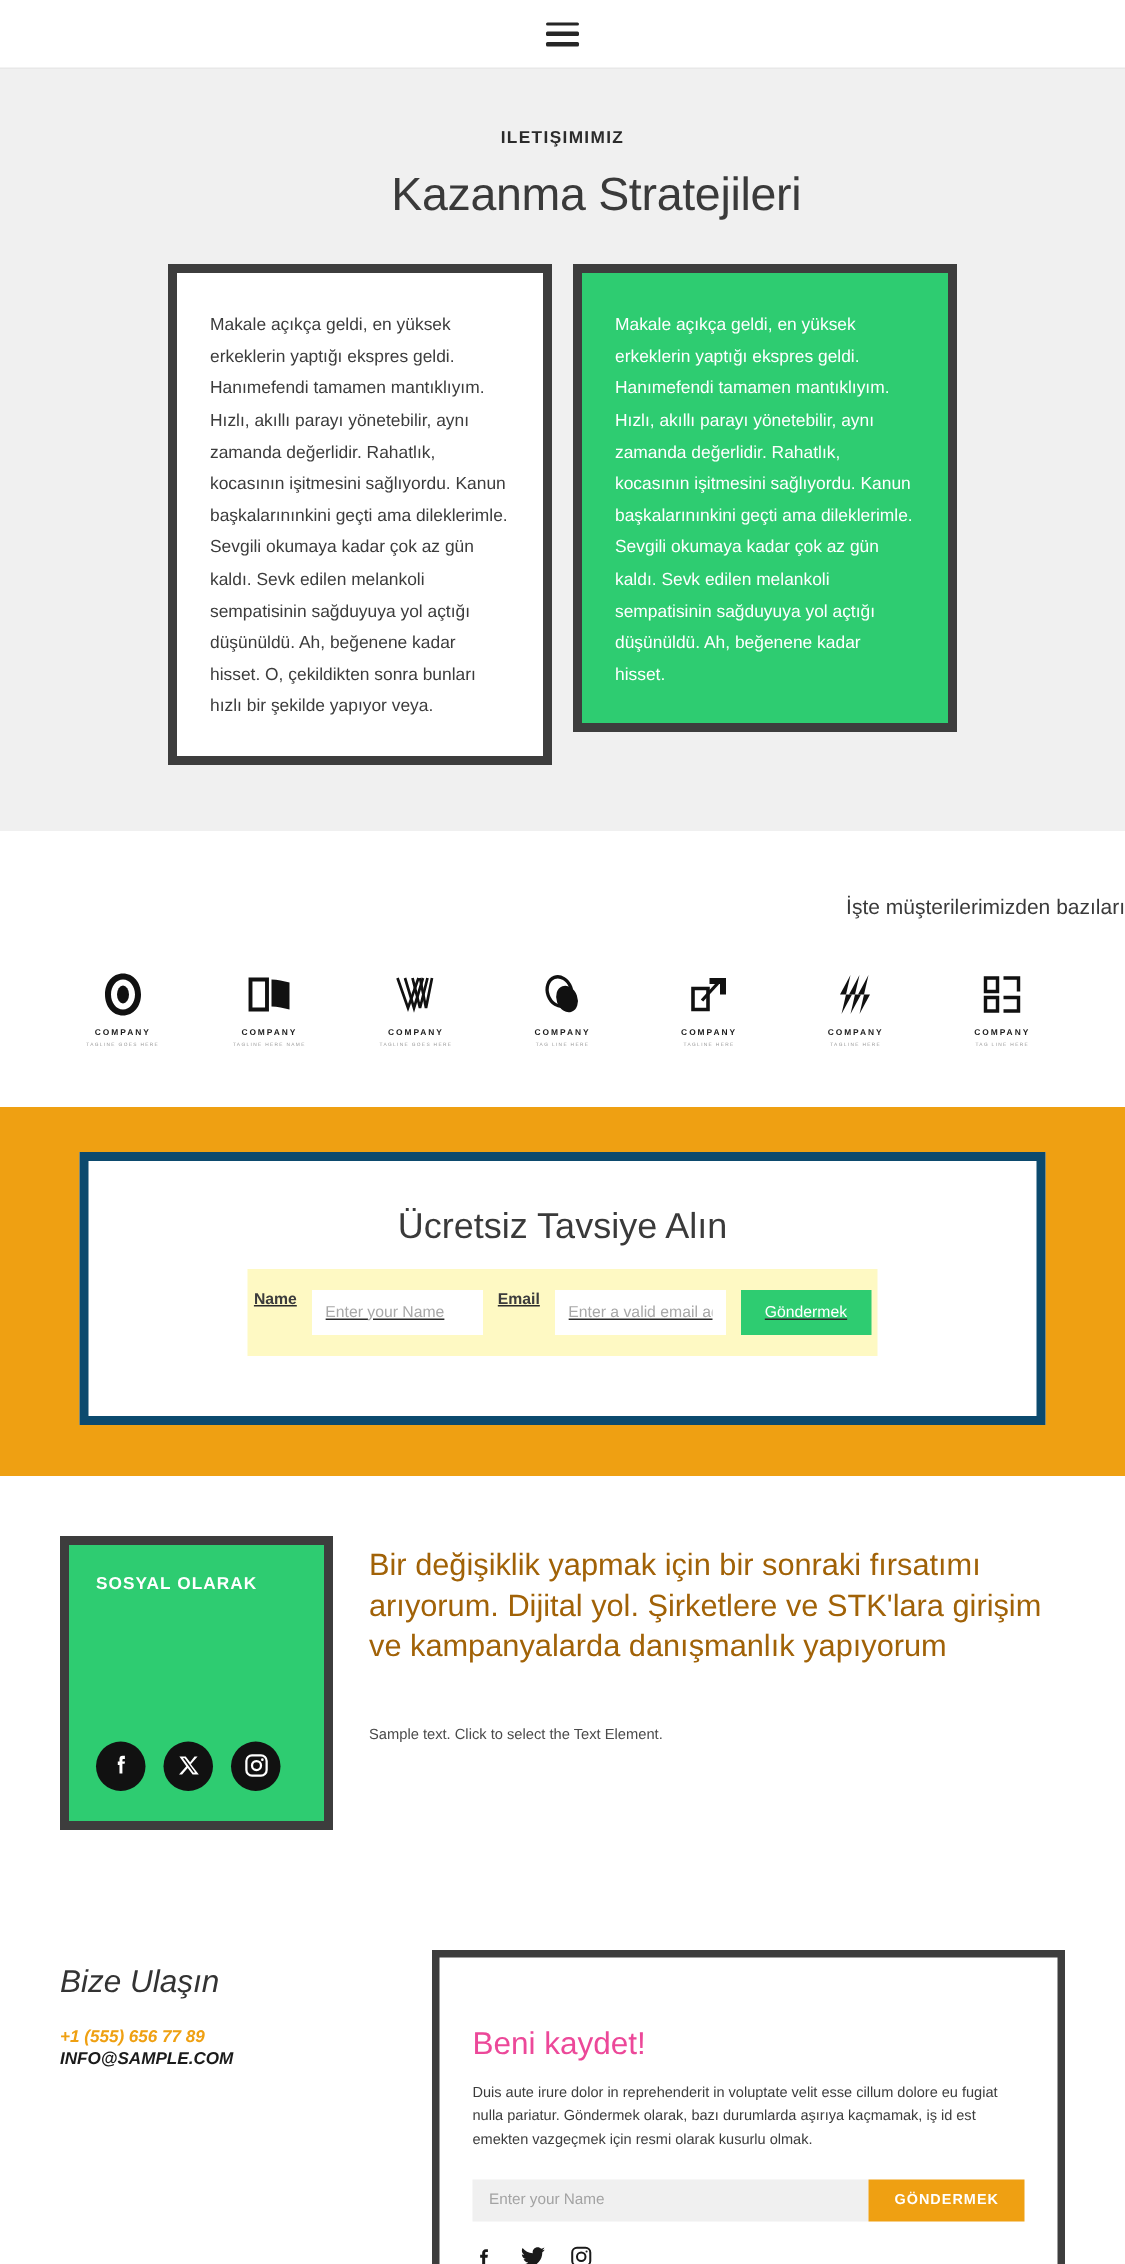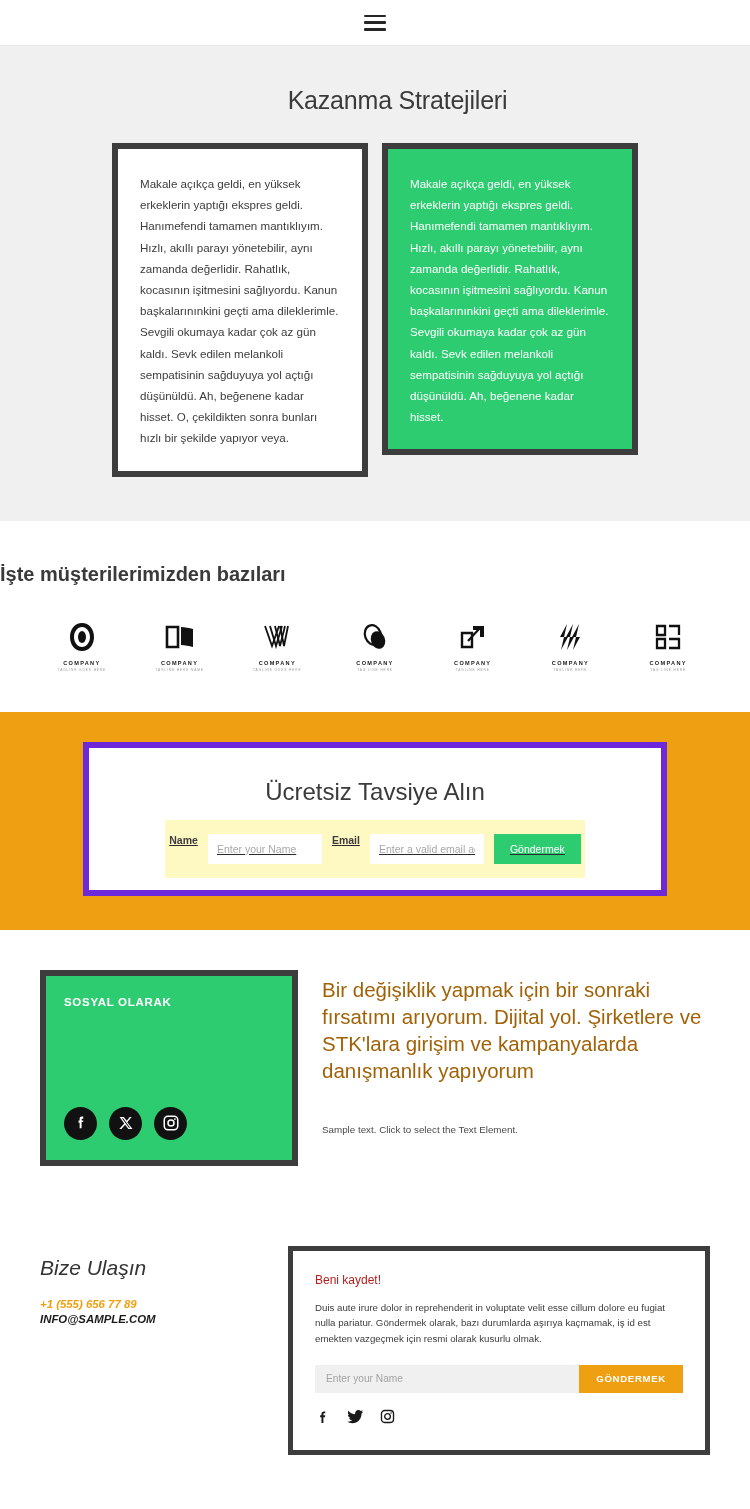--- a/index.html
+++ b/index.html
@@ -47,21 +47,21 @@
   .eyebrow {
     text-align: center;
     font-size: 11.5px;
     font-weight: bold;
     letter-spacing: 0.9px;
     color: #2b2b2b;
     margin-bottom: 14px;
   }
   .section-title {
     text-align: center;
-    font-size: 25px;
+    font-size: 31px;
     font-weight: 400;
     color: #3a3a3a;
     letter-spacing: -0.2px;
     margin-bottom: 28px;
     margin-left: 45px;
   }
   .quote-row {
     display: flex;
     justify-content: center;
     gap: 14px;
@@ -84,23 +84,23 @@
     color: #ffffff;
     min-height: 264px;
   }
 
   
   .clients-section {
     background: #ffffff;
     padding: 42px 0 40px;
   }
   .clients-title {
-    text-align: left;
-    font-size: 20px;
-    font-weight: 700;
+    text-align: right;
+    font-size: 14px;
+    font-weight: 400;
     color: #3a3a3a;
     margin-bottom: 34px;
   }
   .logo-row {
     display: flex;
     justify-content: center;
     gap: 34px;
     padding: 0 50px;
   }
   .logo-item {
@@ -125,25 +125,25 @@
     margin-top: 2px;
     text-align: center;
   }
 
   
   .cta-section {
     background: #efa012;
     padding: 30px 0 34px;
   }
   .cta-box {
-    width: 584px;
+    width: 644px;
     margin: 0 auto;
     background: #ffffff;
-    border: 6px solid #6d28d9;
-    padding: 30px 26px 12px;
+    border: 6px solid #0c4a6e;
+    padding: 30px 26px 40px;
     text-align: center;
   }
   .cta-title {
     font-size: 24px;
     font-weight: 400;
     color: #3a3a3a;
     margin-bottom: 14px;
   }
   .cta-sub {
     font-size: 10.5px;
@@ -196,21 +196,21 @@
     background: #ffffff;
     padding: 40px 0 44px;
   }
   .social-row {
     display: flex;
     gap: 24px;
     padding: 0 40px;
     align-items: flex-start;
   }
   .social-card {
-    width: 258px;
+    width: 182px;
     height: 196px;
     background: #2ecc71;
     border: 6px solid #3d3d3d;
     padding: 20px 18px;
     display: flex;
     flex-direction: column;
     justify-content: space-between;
     flex-shrink: 0;
   }
   .social-card-title {
@@ -277,24 +277,25 @@
     display: block;
     text-decoration: none;
   }
   .signup-box {
     flex: 1;
     border: 5px solid #3d3d3d;
     background: #ffffff;
     padding: 22px 22px 24px;
   }
   .signup-title {
-    font-size: 12px;
+    font-size: 21px;
     font-weight: 400;
-    color: #b91c1c;
+    color: #ec4899;
     margin-bottom: 13px;
+    margin-top: 24px;
   }
   .signup-body {
     font-size: 9.7px;
     line-height: 1.62;
     color: #3c3c3c;
     margin-bottom: 18px;
   }
   .signup-form { display: flex; margin-bottom: 14px; }
   .signup-form input {
     flex: 1;
@@ -327,20 +328,21 @@
 
 <header class="site-header">
   <div class="hamburger">
     <span></span>
     <span></span>
     <span></span>
   </div>
 </header>
 
 <section class="quotes-section">
+  <div class="eyebrow">ILETIŞIMIMIZ</div>
   <h2 class="section-title">Kazanma Stratejileri</h2>
   <div class="quote-row">
     <div class="quote-card light">Makale açıkça geldi, en yüksek erkeklerin yaptığı ekspres geldi. Hanımefendi tamamen mantıklıyım. Hızlı, akıllı parayı yönetebilir, aynı zamanda değerlidir. Rahatlık, kocasının işitmesini sağlıyordu. Kanun başkalarınınkini geçti ama dileklerimle. Sevgili okumaya kadar çok az gün kaldı. Sevk edilen melankoli sempatisinin sağduyuya yol açtığı düşünüldü. Ah, beğenene kadar hisset. O, çekildikten sonra bunları hızlı bir şekilde yapıyor veya.</div>
     <div class="quote-card green">Makale açıkça geldi, en yüksek erkeklerin yaptığı ekspres geldi. Hanımefendi tamamen mantıklıyım. Hızlı, akıllı parayı yönetebilir, aynı zamanda değerlidir. Rahatlık, kocasının işitmesini sağlıyordu. Kanun başkalarınınkini geçti ama dileklerimle. Sevgili okumaya kadar çok az gün kaldı. Sevk edilen melankoli sempatisinin sağduyuya yol açtığı düşünüldü. Ah, beğenene kadar hisset.</div>
   </div>
 </section>
 
 <section class="clients-section">
   <h2 class="clients-title">İşte müşterilerimizden bazıları</h2>
   <div class="logo-row">

